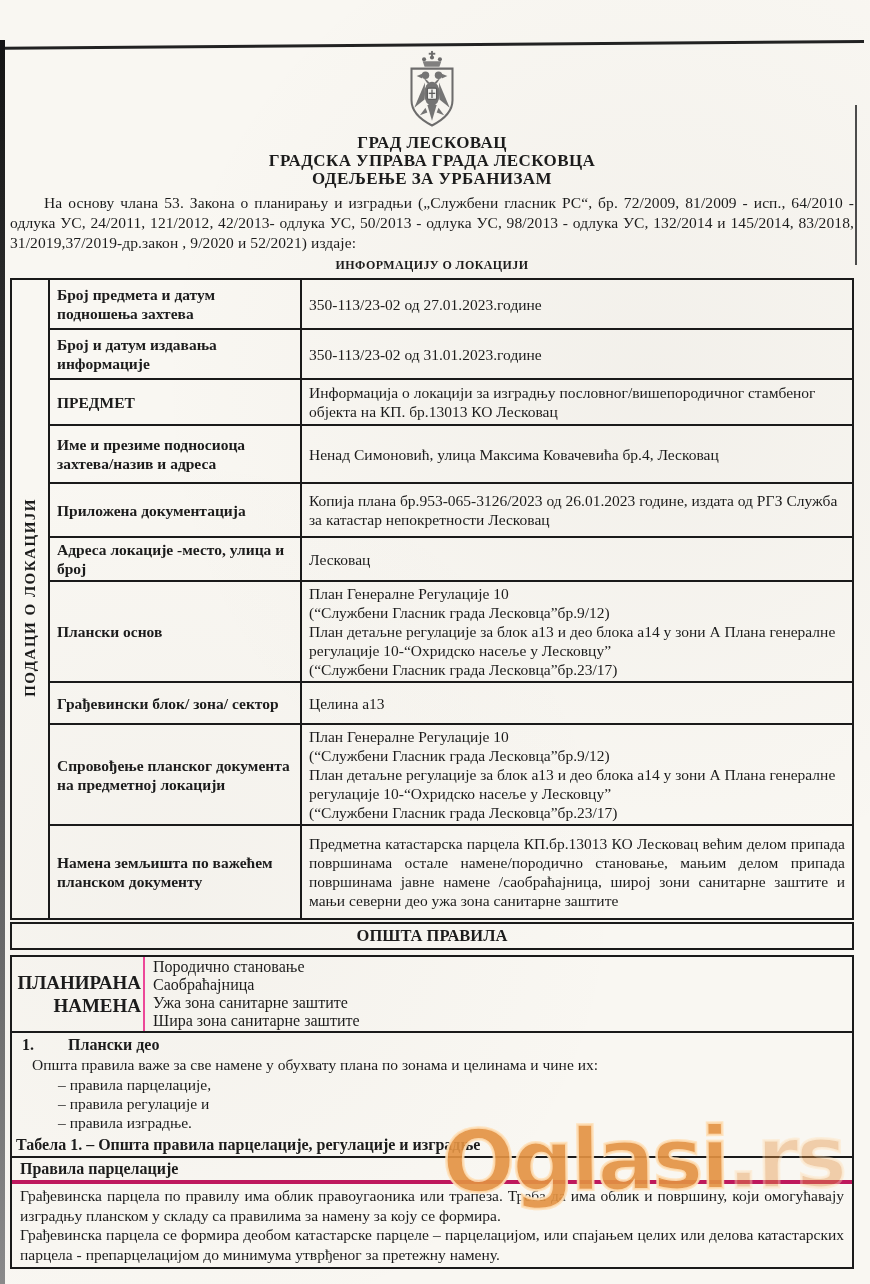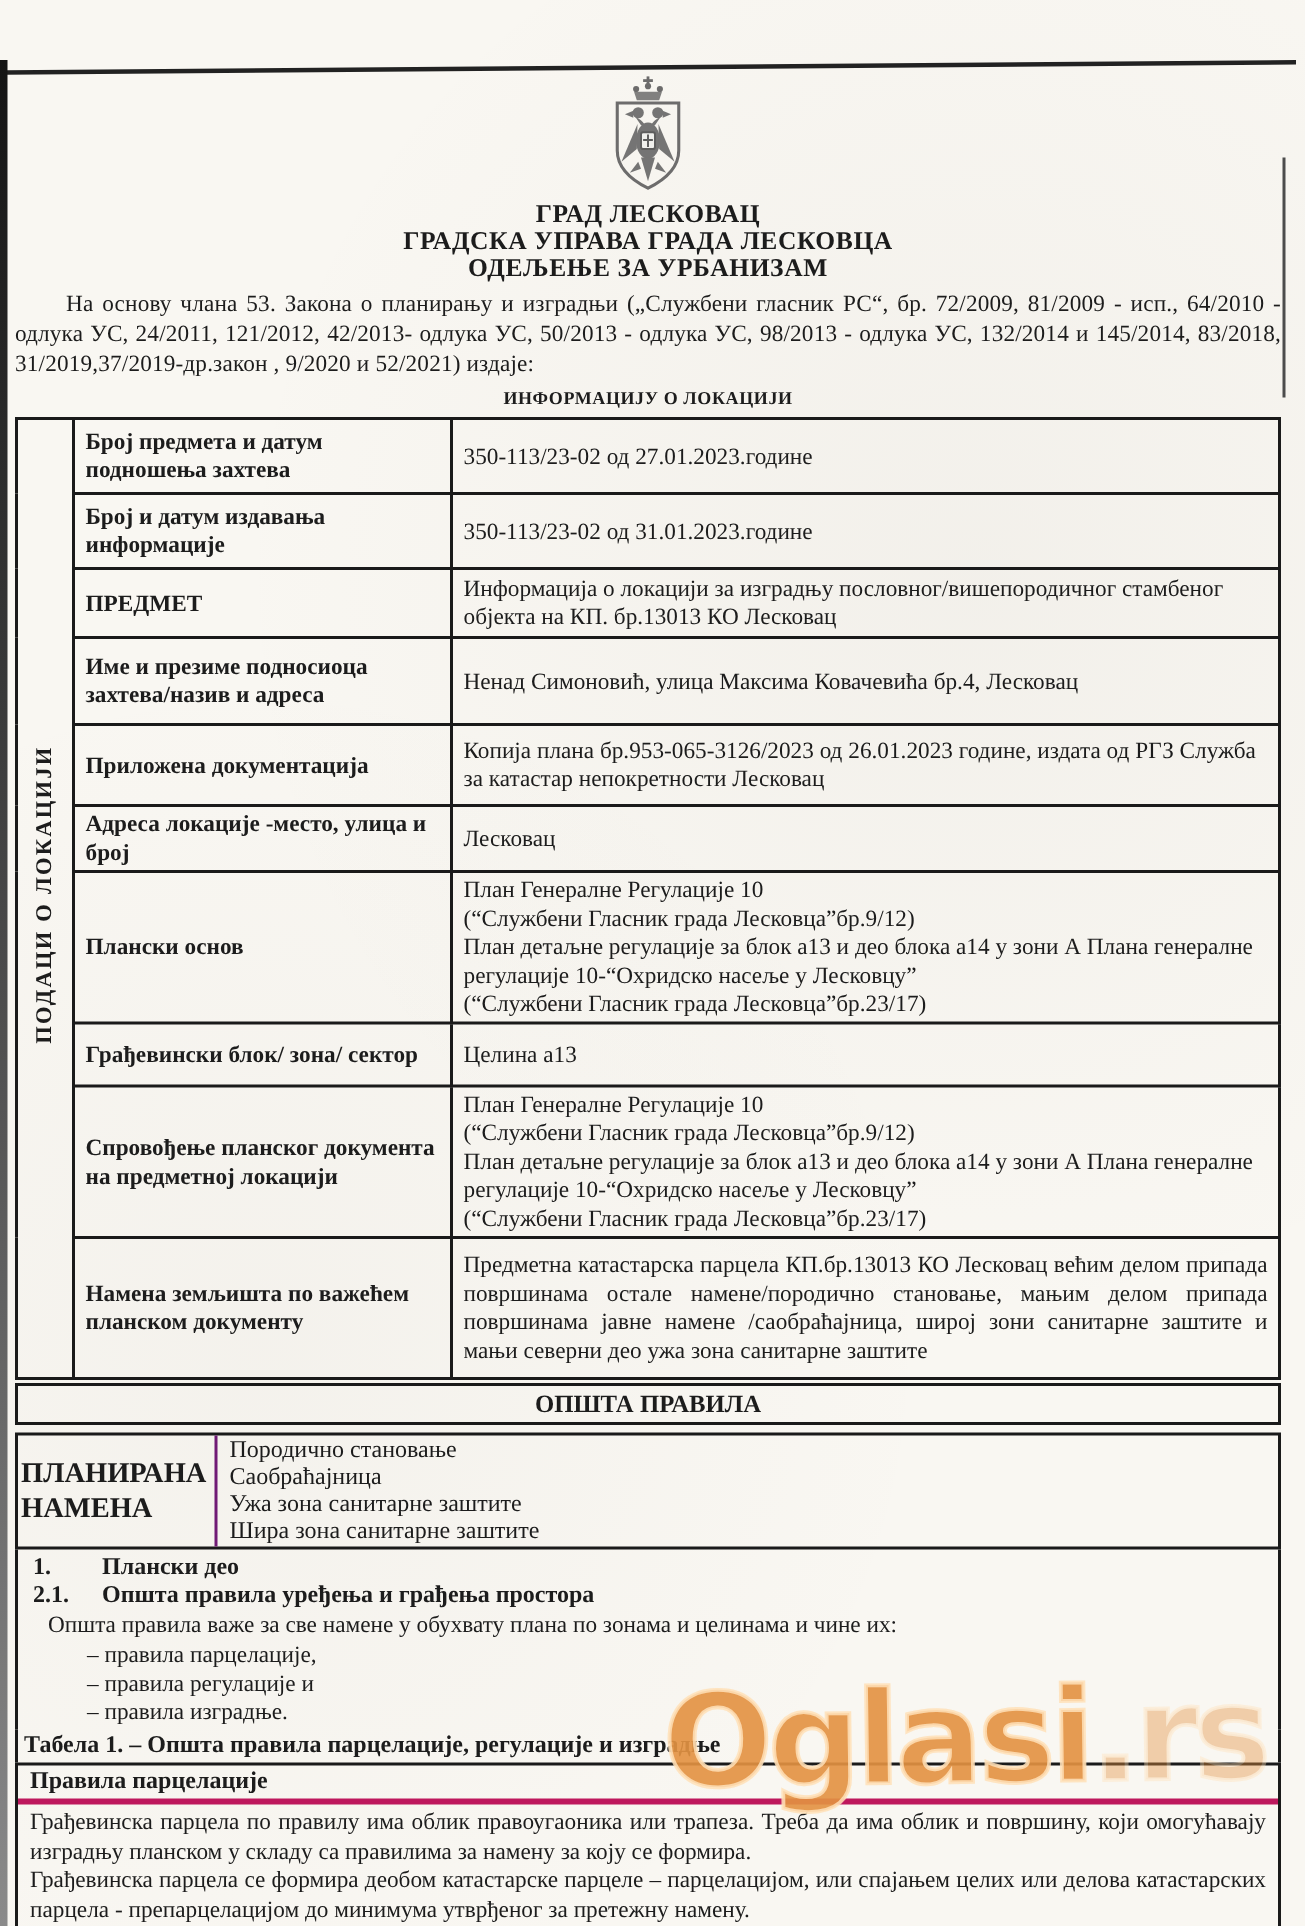--- a/index.html
+++ b/index.html
@@ -29,21 +29,21 @@
   td.lbl{width:236px;font-weight:bold;line-height:18px;}
   td.val{}
   .pre{white-space:pre-line;}
   .just{text-align:justify;}
   tr.h45 td{height:44px;} tr.h42 td{height:40px;} tr.h54 td{height:52px;}
   tr.h50 td{height:48px;} tr.h36 td{height:34px;} tr.h94 td{height:92px;}
   tr.h38 td{height:36px;} tr.h90 td{height:88px;}
 
   .band{border:2px solid #1a1a1a;margin-top:2px;text-align:center;font-weight:bold;font-size:16.5px;line-height:22px;padding:1px 0;}
   .planned{display:grid;grid-template-columns:133px 1fr;border:2px solid #1a1a1a;margin-top:5px;}
-  .planned .plabel{border-right:2px solid #701a75;display:flex;align-items:center;justify-content:center;font-weight:bold;font-size:19px;line-height:23px;text-align:left;padding:2px;}
+  .planned .plabel{border-right:2px solid #ec4899;display:flex;align-items:center;justify-content:center;font-weight:bold;font-size:19px;line-height:23px;text-align:right;padding:2px;}
   .planned .pvals{padding:1px 8px;font-size:16px;line-height:18px;}
 
   .plan-sec{border-left:2px solid #1a1a1a;border-right:2px solid #1a1a1a;padding:2px 6px 2px 4px;font-size:16px;}
   .ps-row{display:flex;font-weight:bold;line-height:19px;}
   .ps-num{width:46px;padding-left:6px;flex:none;}
   .ps-intro{padding-left:16px;line-height:19px;font-size:15.5px;margin:1px 0;}
   .ps-bullet{padding-left:42px;line-height:19px;font-size:15.5px;}
 
   .tbl-caption{border-left:2px solid #1a1a1a;border-right:2px solid #1a1a1a;font-weight:bold;font-size:16px;line-height:20px;padding:1px 4px;}
   .rules-box{border:2px solid #1a1a1a;}
@@ -172,24 +172,20 @@
       <div>Ужа зона санитарне заштите</div>
       <div>Шира зона санитарне заштите</div>
     </div>
   </div>
 
   <div class="plan-sec">
     <div class="ps-row">
       <span class="ps-num">1.</span>
       <span class="ps-txt">Плански део</span>
     </div>
-    <div class="ps-row">
-      <span class="ps-num">2.1.</span>
-      <span class="ps-txt">Општа правила уређења и грађења простора</span>
-    </div>
     <div class="ps-intro">Општа правила важе за све намене у обухвату плана по зонама и целинама и чине их:</div>
     <div class="ps-bullet">–   правила парцелације,</div>
     <div class="ps-bullet">–   правила регулације и</div>
     <div class="ps-bullet">–   правила изградње.</div>
   </div>
 
   <div class="tbl-caption">Табела 1. – Општа правила парцелације, регулације и изградње</div>
 
   <div class="rules-box">
     <div class="rule-head">Правила парцелације</div>

